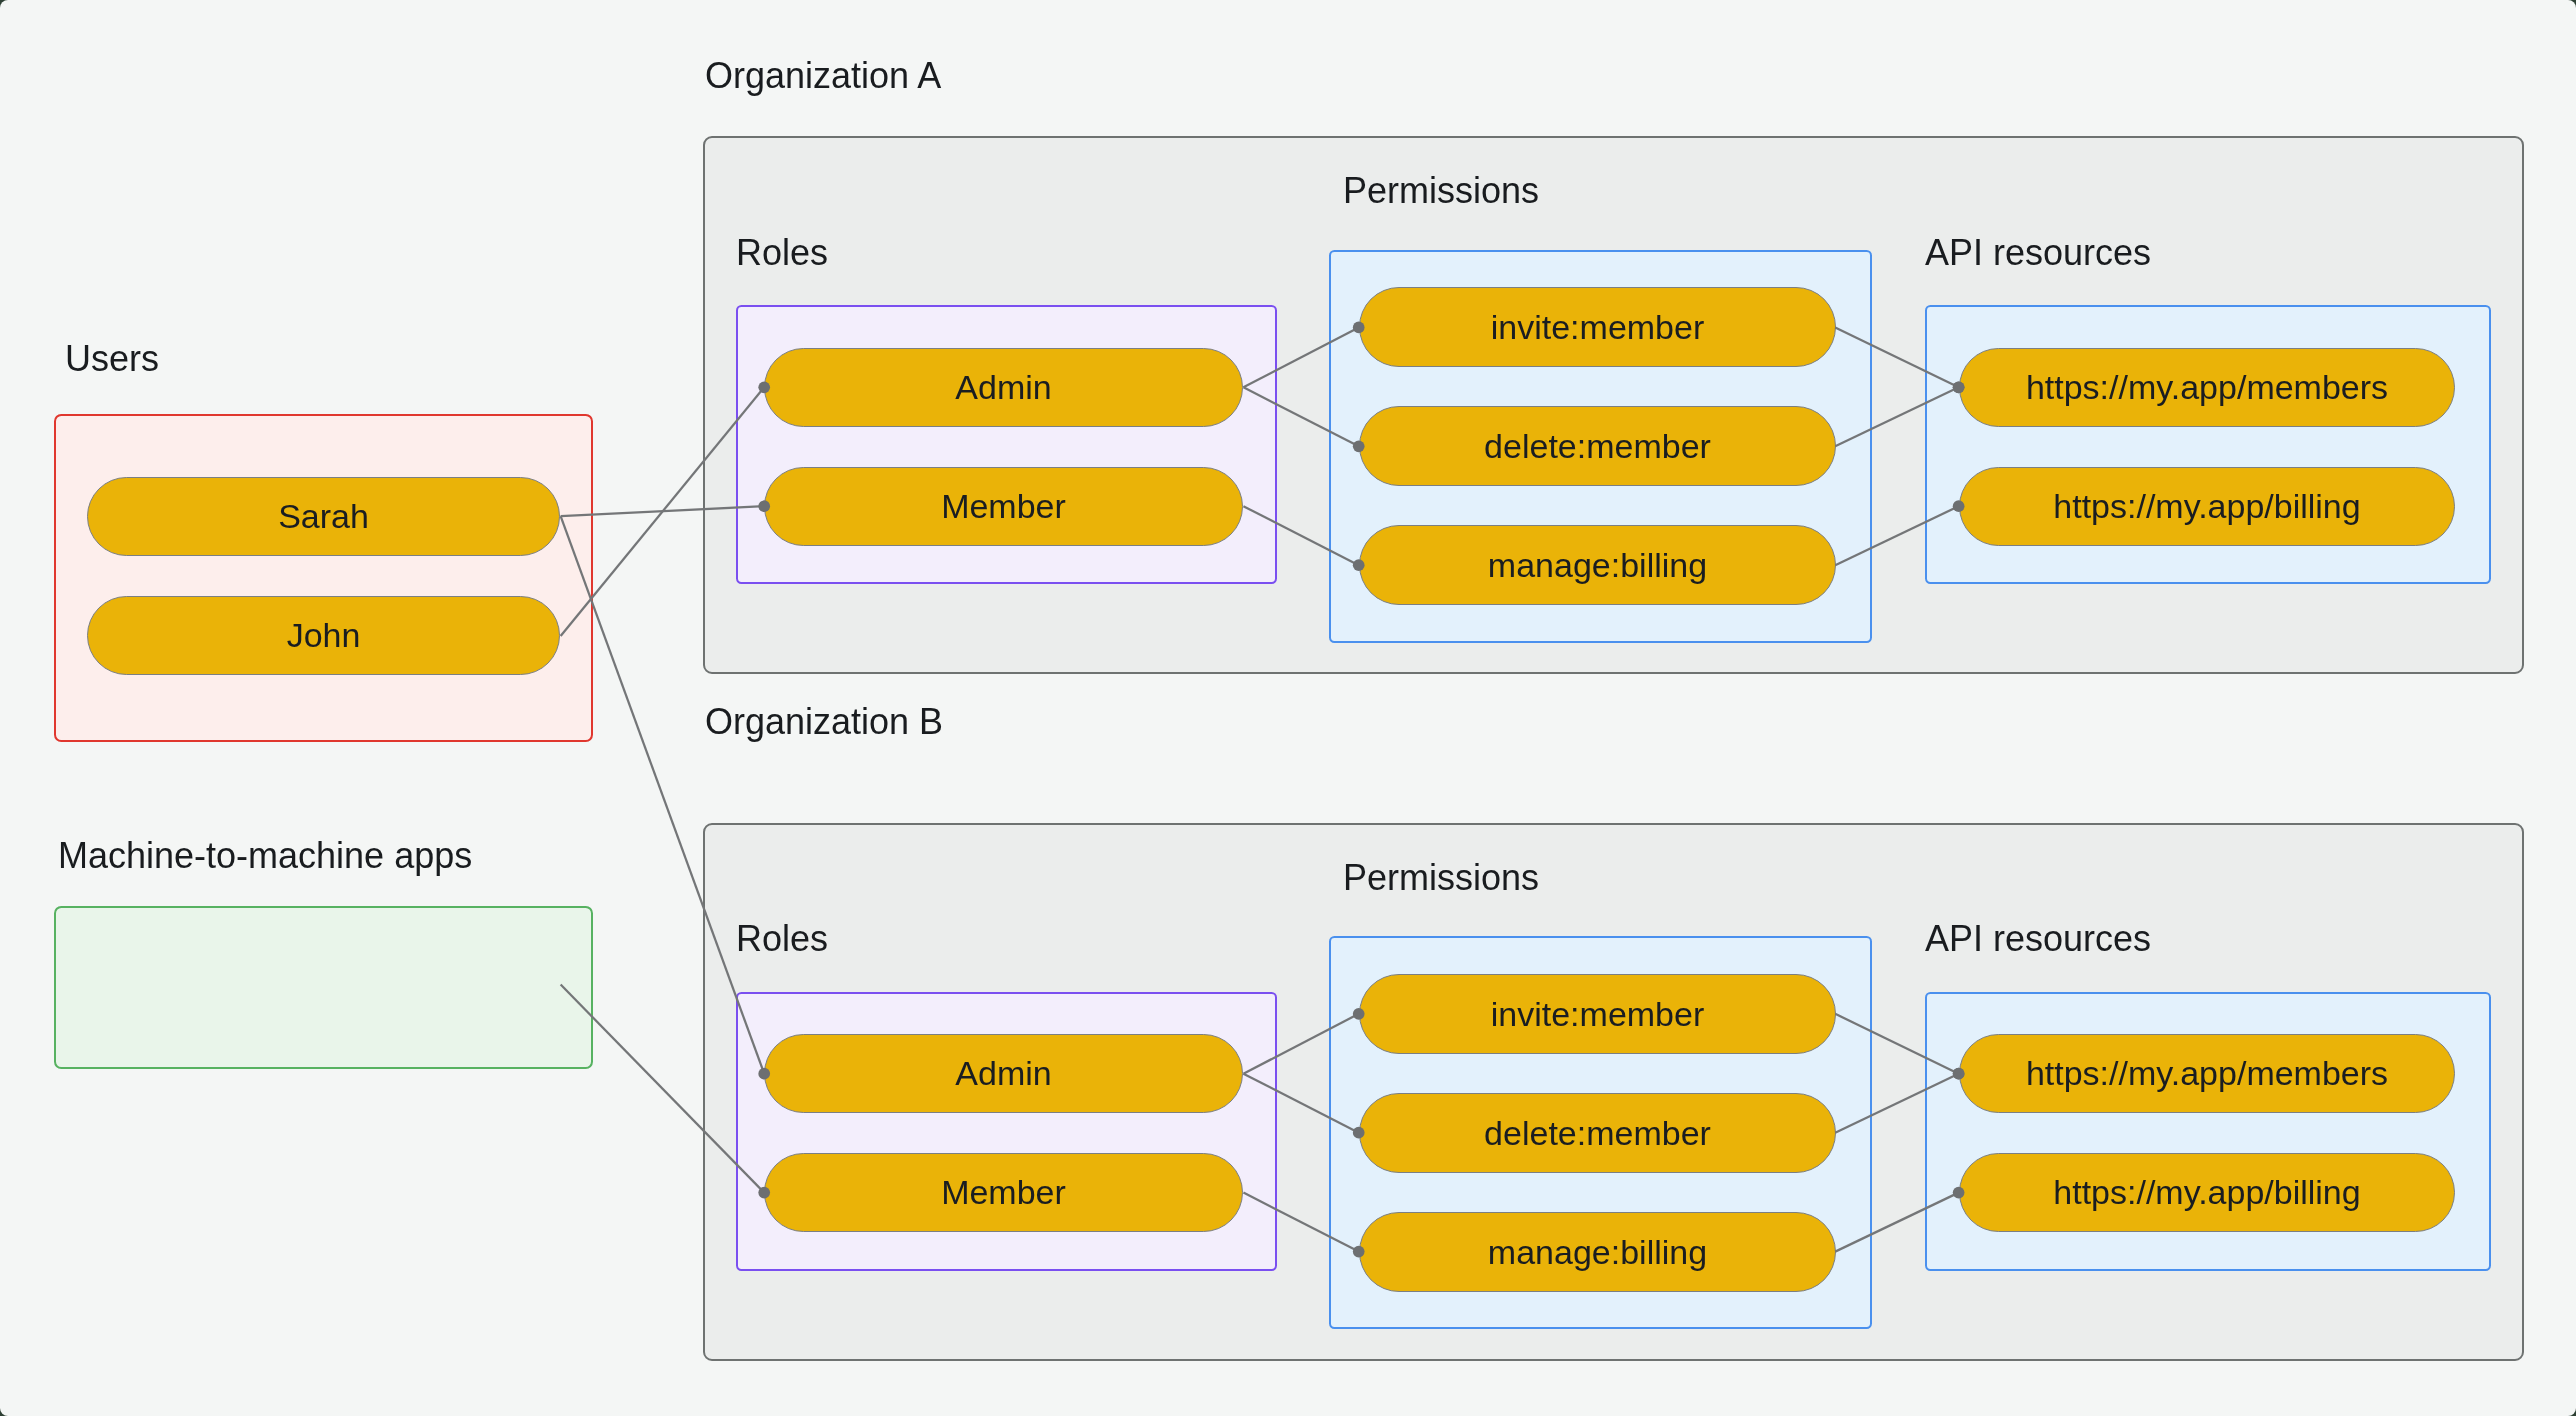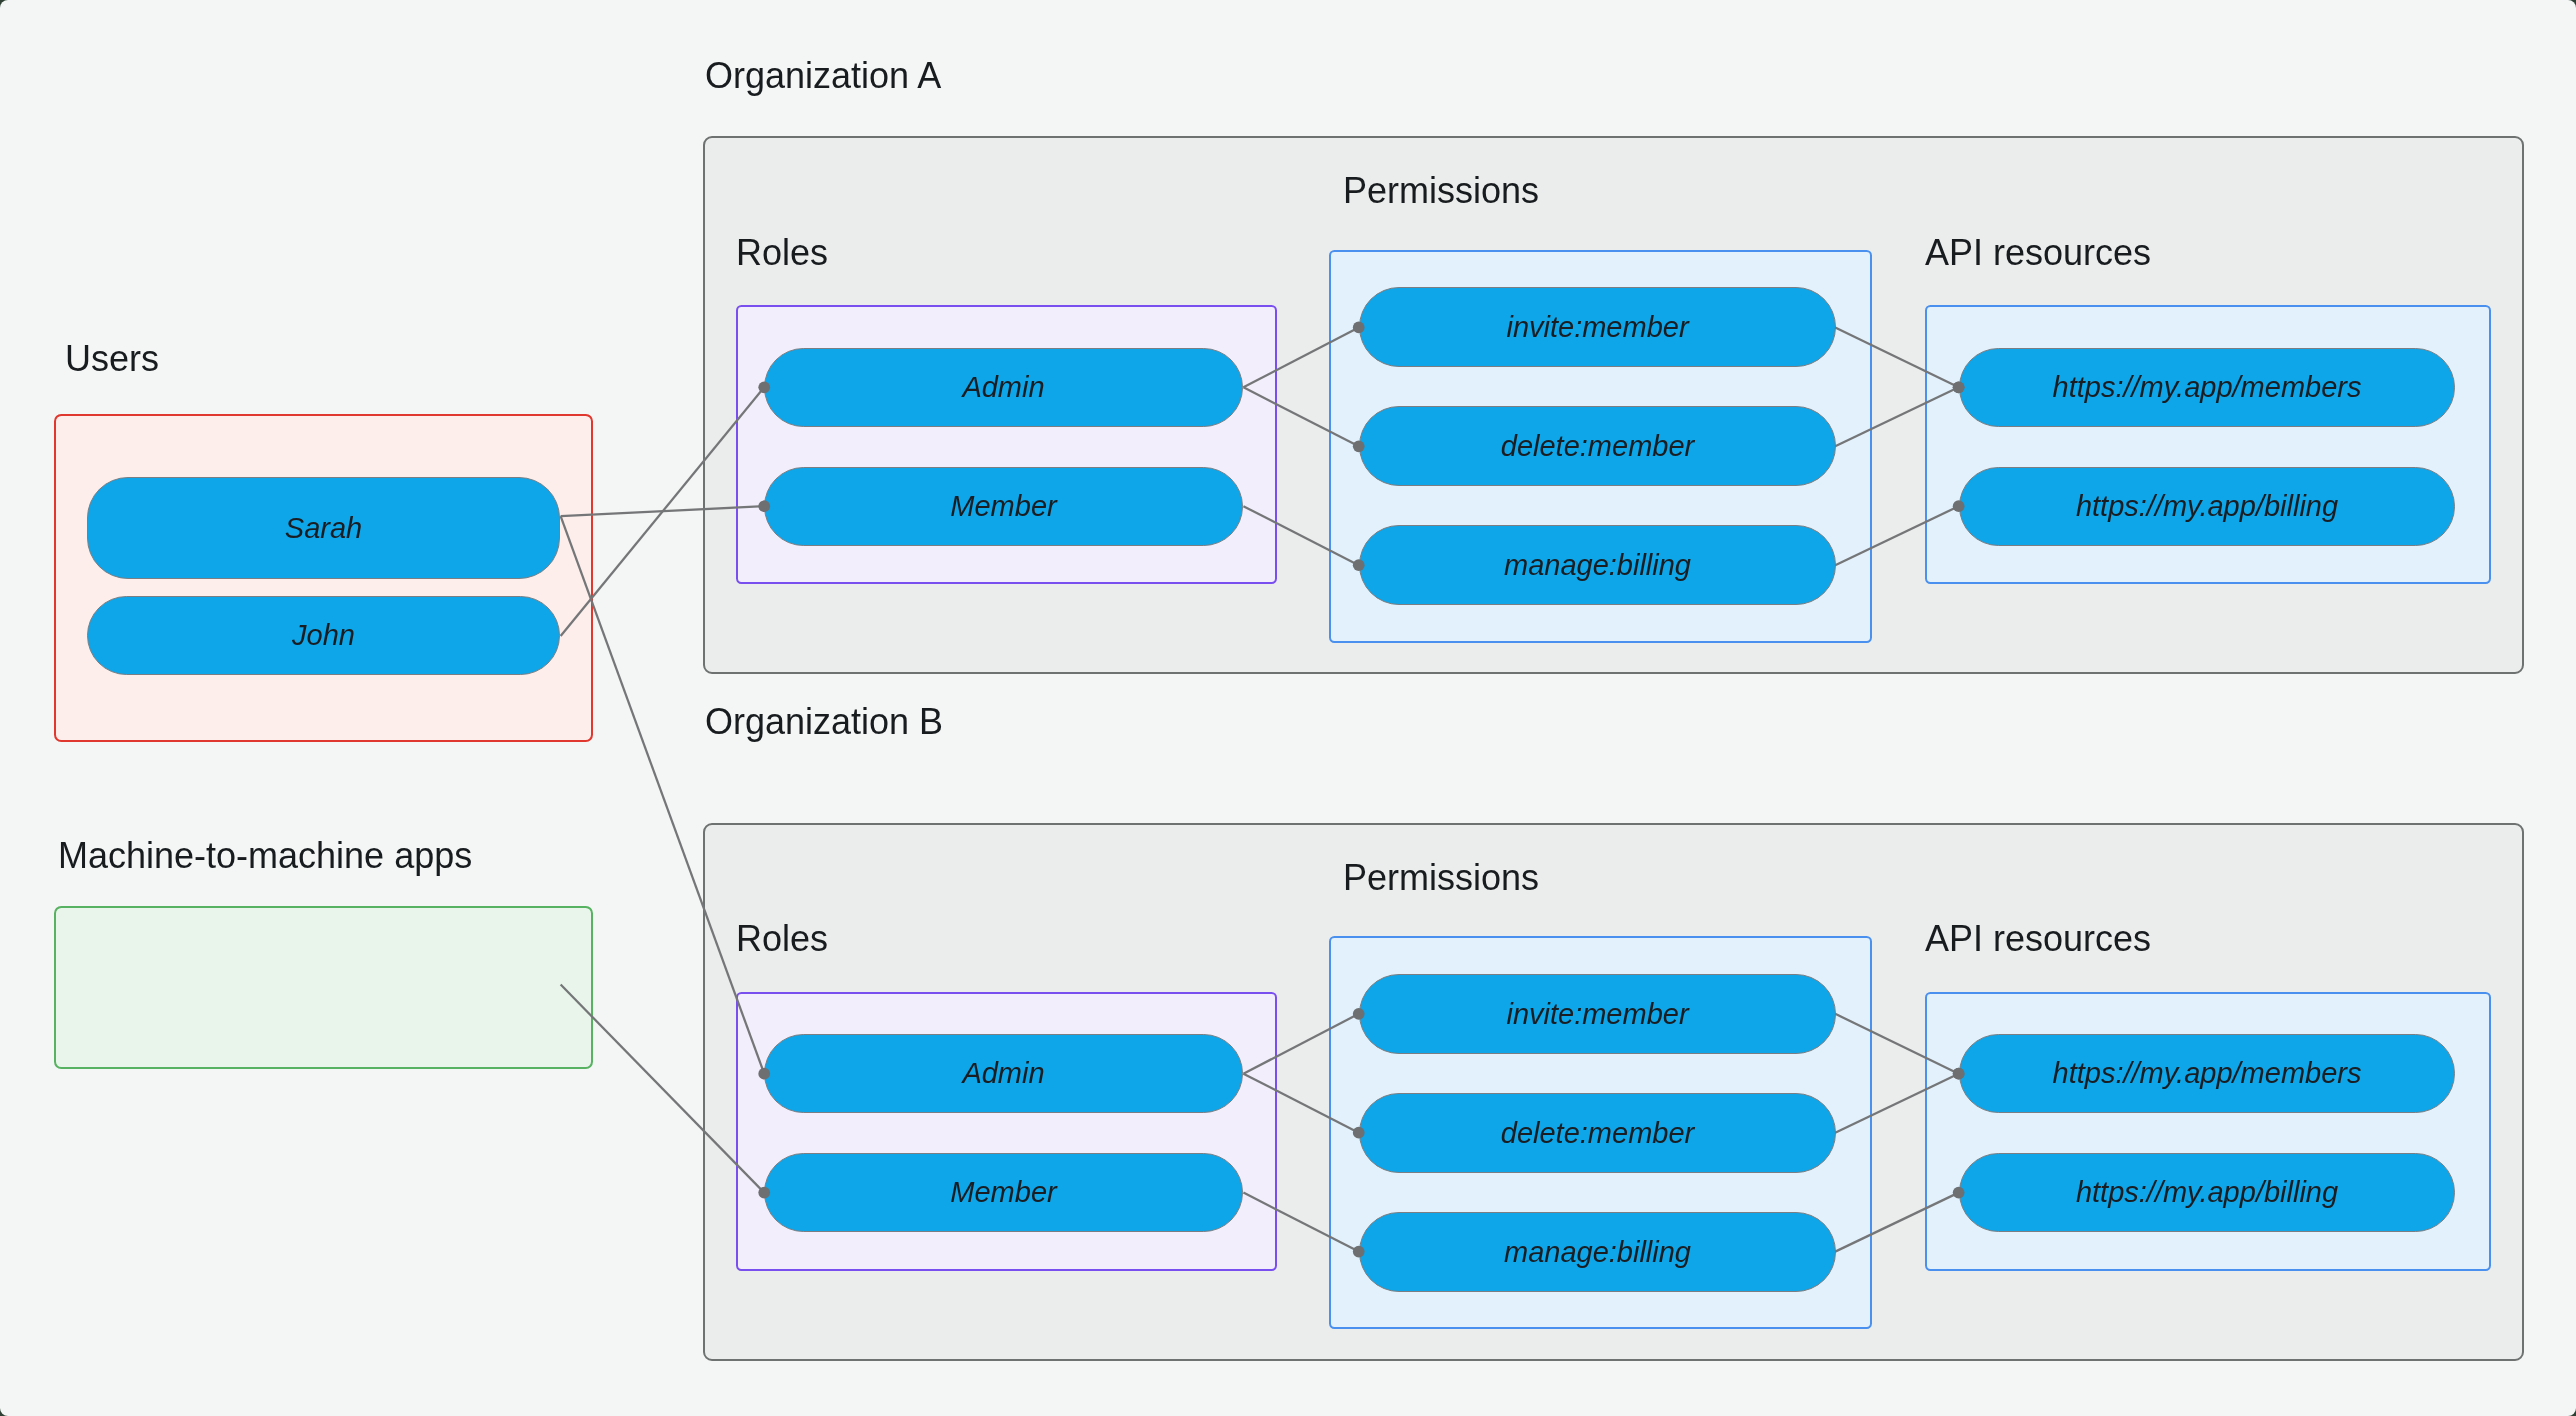--- a/index.html
+++ b/index.html
@@ -9,30 +9,30 @@
     font-family:"Liberation Sans","DejaVu Sans",sans-serif;color:#191c1f;
   }
   .lbl{position:absolute;font-size:36px;line-height:43px;white-space:nowrap;color:#191c1f;}
   .orgbox{position:absolute;background:#ebedec;border:2.7px solid #6e7271;border-radius:9px;}
   .gbox{position:absolute;border-radius:7.2px;}
   .gbox.red{background:#fdeeec;border:2.7px solid #e0372e;}
   .gbox.green{background:#e9f5ea;border:2.7px solid #57b261;}
   .gbox.purple{background:#f3eefc;border:2.7px solid #7a4ff0;border-radius:5.4px;}
   .gbox.blue{background:#e3f1fc;border:2.7px solid #4a90ee;border-radius:5.4px;}
   .pill{
-    position:absolute;background:#0ea5e9;border:1.8px solid #7b7f83;border-radius:41px;
+    position:absolute;background:#eab308;border:1.8px solid #7b7f83;border-radius:41px;
     display:flex;align-items:center;justify-content:center;
-    font-size:29px;color:#1a1d21;box-sizing:border-box;white-space:nowrap;font-style:italic;
+    font-size:34px;color:#1a1d21;box-sizing:border-box;white-space:nowrap;
   }
   #edges{position:absolute;left:0;top:0;pointer-events:none;}
 
   
   #lbl-users{left:58px;top:337px;margin-left:7px;}
   #box-users{left:54px;top:414px;width:535px;height:324px;}
-  #node-sarah{left:87px;top:477px;width:473px;height:102px;}
+  #node-sarah{left:87px;top:477px;width:473px;height:79px;}
   #node-john{left:87px;top:596px;width:473px;height:79px;}
 
   #lbl-m2m{left:58px;top:834px;}
   #box-m2m{left:54px;top:906px;width:535px;height:159px;}
   #node-m2m-app{left:87px;top:945px;width:473px;height:79px;}
 
   #org-a{left:703px;top:136px;width:1817px;height:534px;}
   #lbl-orga-title{left:705px;top:54px;}
   #lbl-orga-roles{left:736px;top:231px;}
   #box-orga-roles{left:736px;top:305px;width:537px;height:275px;}

